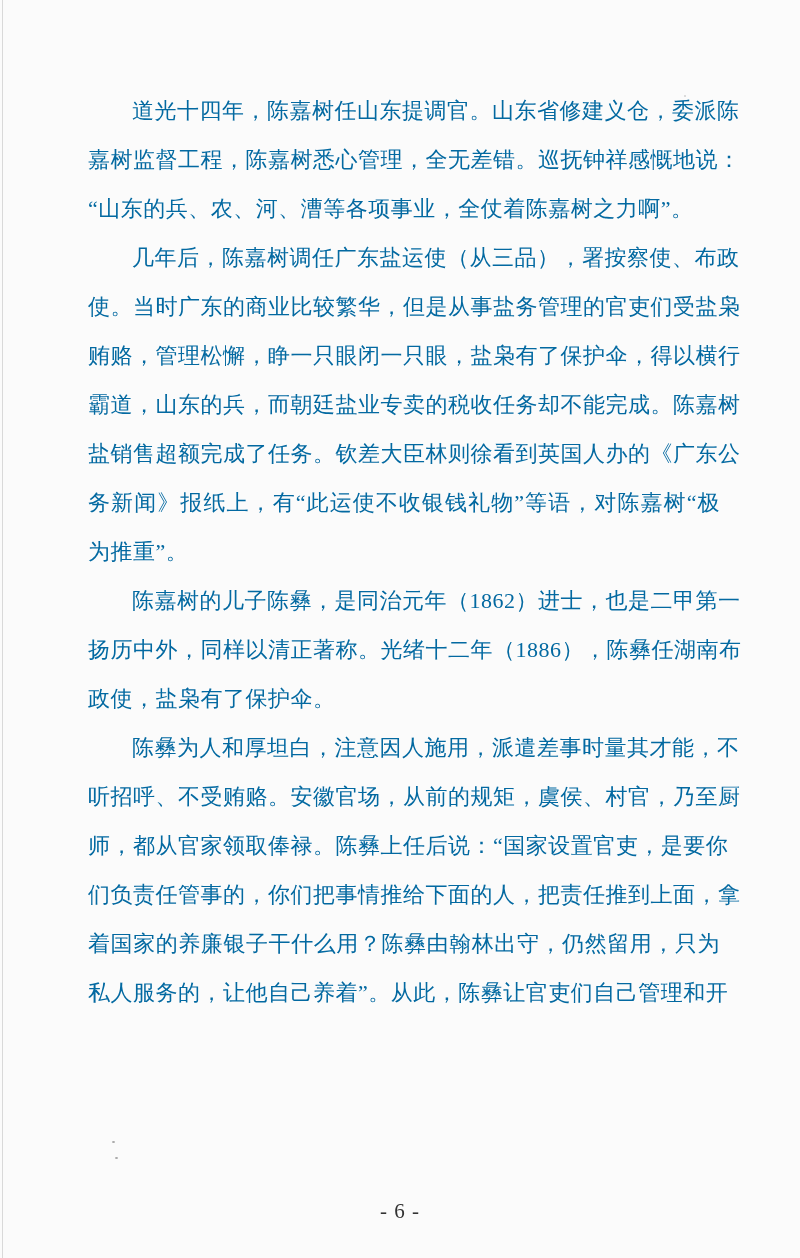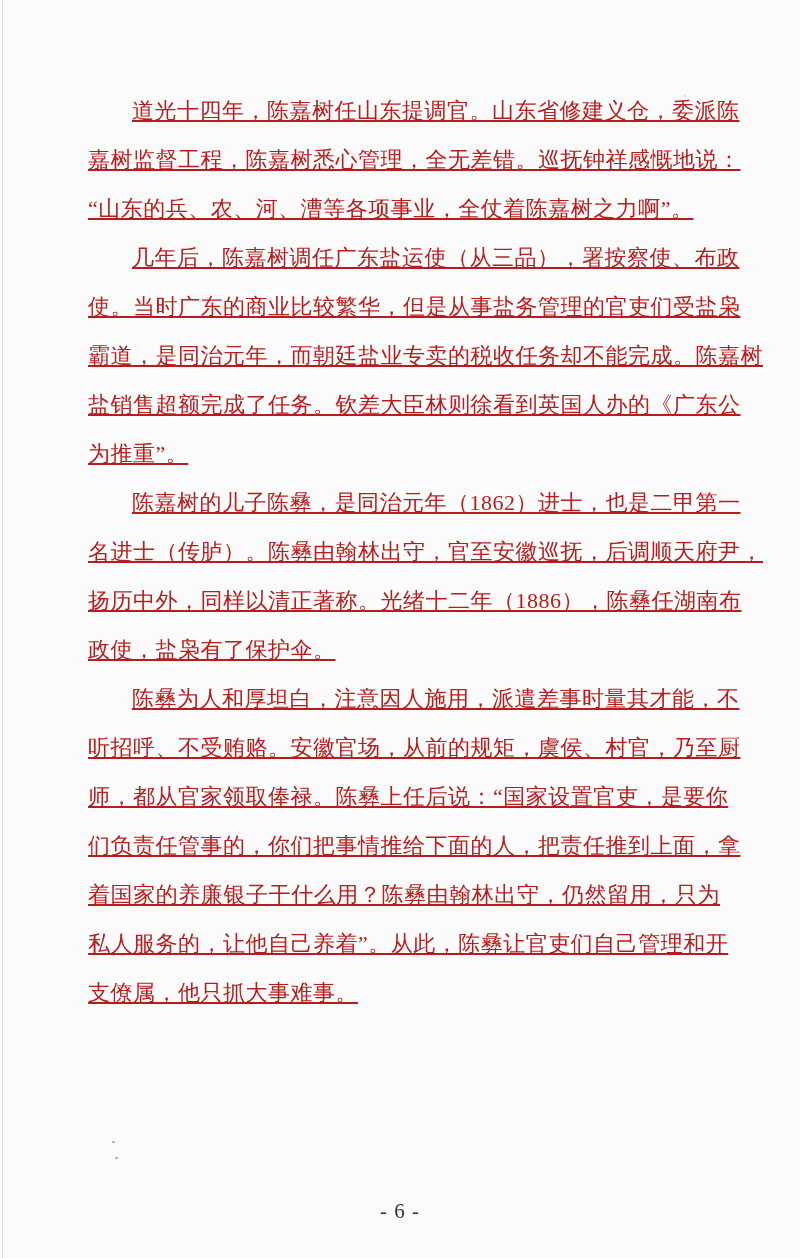--- a/index.html
+++ b/index.html
@@ -68,40 +68,40 @@
   .speck.s1 { left: 112px; top: 1141px; width: 3px; height: 2px; }
   .speck.s2 { left: 115px; top: 1157px; width: 3px; height: 2px; }
   .speck.s3 { left: 684px; top: 95px;  width: 2px; height: 2px; opacity: .5; }
 </style>
 </head>
 <body style="background: rgb(251, 251, 251);">
 
 <div class="page">
   <div class="edge-line"></div>
 
-  <div class="doc" style="color: #b91c1c; text-decoration: underline;">
+  <div class="doc" style="color: #0369a1;">
       <div class="line para-start">道光十四年，陈嘉树任山东提调官。山东省修建义仓，委派陈</div>
       <div class="line">嘉树监督工程，陈嘉树悉心管理，全无差错。巡抚钟祥感慨地说：</div>
       <div class="line para-end">“山东的兵、农、河、漕等各项事业，全仗着陈嘉树之力啊”。</div>
       <div class="line para-start">几年后，陈嘉树调任广东盐运使（从三品），署按察使、布政</div>
       <div class="line">使。当时广东的商业比较繁华，但是从事盐务管理的官吏们受盐枭</div>
-      <div class="line">霸道，是同治元年，而朝廷盐业专卖的税收任务却不能完成。陈嘉树</div>
+      <div class="line">贿赂，管理松懈，睁一只眼闭一只眼，盐枭有了保护伞，得以横行</div>
+      <div class="line">霸道，山东的兵，而朝廷盐业专卖的税收任务却不能完成。陈嘉树</div>
       <div class="line">盐销售超额完成了任务。钦差大臣林则徐看到英国人办的《广东公</div>
+      <div class="line">务新闻》报纸上，有“此运使不收银钱礼物”等语，对陈嘉树“极</div>
       <div class="line para-end">为推重”。</div>
       <div class="line para-start">陈嘉树的儿子陈彝，是同治元年（1862）进士，也是二甲第一</div>
-      <div class="line">名进士（传胪）。陈彝由翰林出守，官至安徽巡抚，后调顺天府尹，</div>
       <div class="line">扬历中外，同样以清正著称。光绪十二年（1886），陈彝任湖南布</div>
       <div class="line para-end">政使，盐枭有了保护伞。</div>
       <div class="line para-start">陈彝为人和厚坦白，注意因人施用，派遣差事时量其才能，不</div>
       <div class="line">听招呼、不受贿赂。安徽官场，从前的规矩，虞侯、村官，乃至厨</div>
       <div class="line">师，都从官家领取俸禄。陈彝上任后说：“国家设置官吏，是要你</div>
       <div class="line">们负责任管事的，你们把事情推给下面的人，把责任推到上面，拿</div>
       <div class="line">着国家的养廉银子干什么用？陈彝由翰林出守，仍然留用，只为</div>
       <div class="line">私人服务的，让他自己养着”。从此，陈彝让官吏们自己管理和开</div>
-      <div class="line para-end">支僚属，他只抓大事难事。</div>
     </div>
 
   <div class="speck s1"></div>
   <div class="speck s2"></div>
   <div class="speck s3"></div>
 
   <div class="footer">- 6 -</div>
 </div>
 
 </body></html>

